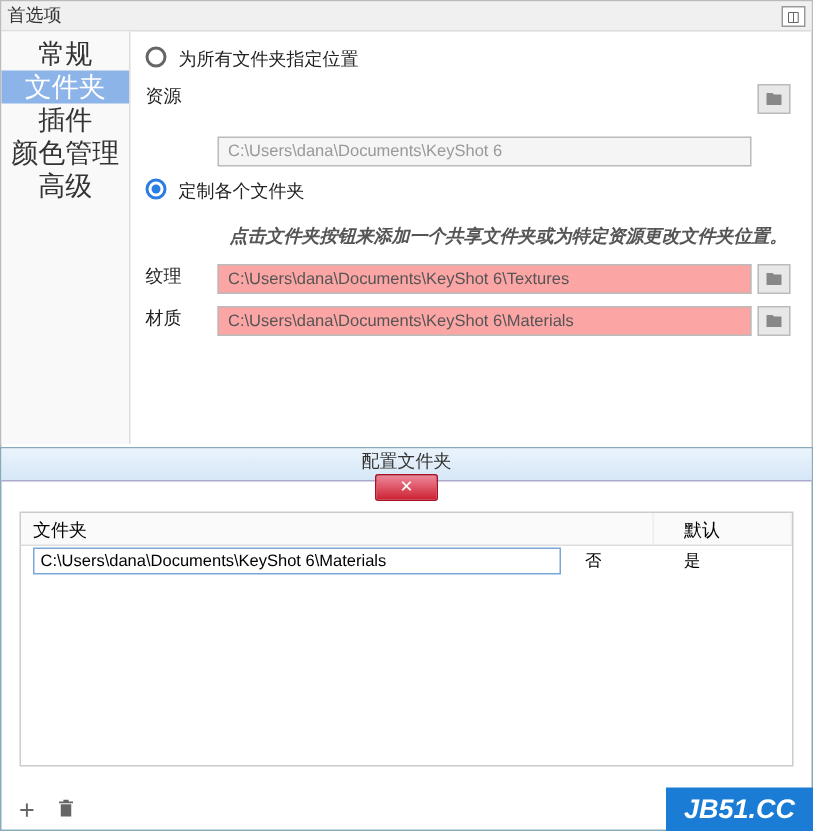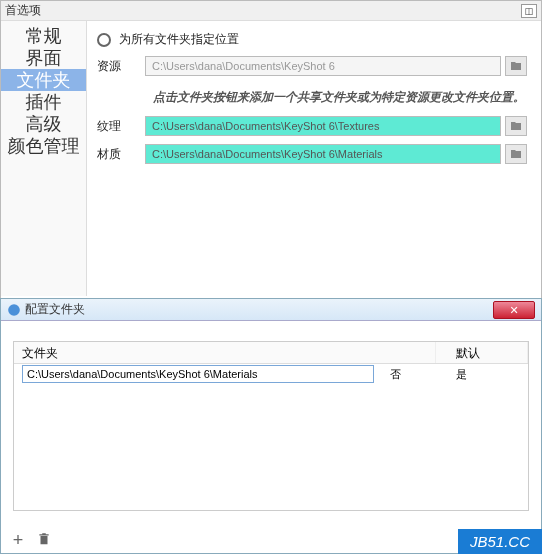--- a/index.html
+++ b/index.html
@@ -9,86 +9,89 @@
 .titlebar { height: 20px; background: #f0f0f0; border-bottom: 1px solid #ddd; display: flex; align-items: center; padding: 0 4px; font-size: 12px; color: #333; }
 .titlebar .spacer { flex: 1; }
 .titlebar .sysbtn { width: 16px; height: 14px; border: 1px solid #999; background: #fff; font-size: 9px; line-height: 12px; text-align: center; cursor: pointer; }
 
 .pref-body { display: flex; height: 275px; }
 .sidebar { width: 86px; background: #f9f9f9; border-right: 1px solid #ddd; padding-top: 4px; }
 .sidebar-item { height: 22px; line-height: 22px; text-align: center; font-size: 18px; color: #333; cursor: pointer; }
 .sidebar-item.selected { background: #8cb4e8; color: #fff; }
 
 .content { flex: 1; padding: 10px 14px 10px 10px; font-size: 12px; color: #222; }
-.row { display: flex; align-items: center; margin-bottom: 8px; }
+.row { display: flex; align-items: flex-start; margin-bottom: 8px; }
 .radio { width: 14px; height: 14px; border: 2px solid #666; border-radius: 50%; margin-right: 8px; flex-shrink: 0; position: relative; cursor: pointer; }
 .radio.checked { border-color: #2a7de1; }
 .radio.checked::after { content: ""; position: absolute; top: 2px; left: 2px; width: 6px; height: 6px; background: #2a7de1; border-radius: 50%; }
 .label-col { width: 48px; flex-shrink: 0; }
-.path-input { flex: 1; height: 20px; border: 1px solid #bbb; padding: 0 6px; font-size: 11px; color: #555; background: #5eead4; }
-.path-input.disabled { background: #f5f5f5; color: #999; }
+.path-input { flex: 1; height: 20px; border: 1px solid #bbb; padding: 0 6px; font-size: 11px; color: #555; background: #fca5a5; }
+.path-input.disabled { background: #f5f5f5; color: #999; margin-top: 35px; }
 .folder-btn { width: 22px; height: 20px; background: #e8e8e8; border: 1px solid #bbb; margin-left: 4px; cursor: pointer; display: flex; align-items: center; justify-content: center; }
 .folder-btn svg { width: 14px; height: 12px; fill: #888; }
 .hint { font-style: italic; color: #555; padding: 4px 0 10px 56px; line-height: 1.5; font-weight: bold; }
 
 .bottom-window { position: absolute; top: 298px; left: 0; width: 542px; height: 256px; border: 1px solid #8ab; background: #fff; }
-.bottom-titlebar { height: 22px; background: linear-gradient(#eaf3fb, #d6e7f7); border-bottom: 1px solid #aac; display: flex; align-items: center; padding: 0 6px; font-size: 12px; color: #333; }
+.bottom-titlebar { height: 22px; background: linear-gradient(#eaf3fb, #d6e7f7); border-bottom: 1px solid #aac; display: flex; align-items: center; padding: 0 6px; font-size: 12px; color: #333; flex-direction: column; }
 .bottom-titlebar .icon { width: 14px; height: 14px; margin-right: 4px; }
 .bottom-titlebar .spacer { flex: 1; }
 .close-btn { width: 42px; height: 18px; background: linear-gradient(#e89, #c23); border: 1px solid #a12; color: #fff; font-size: 11px; text-align: center; line-height: 16px; cursor: pointer; border-radius: 2px; }
 
 .table-area { margin: 20px 12px 0 12px; border: 1px solid #ccc; height: 170px; background: #fff; }
 .thead { display: flex; height: 22px; background: #fafafa; border-bottom: 1px solid #ddd; }
 .th { padding: 0 8px; line-height: 22px; font-size: 12px; border-right: 1px solid #eee; }
 .th1 { flex: 1; }
 .th2 { width: 66px; }
 .th3 { width: 80px; margin-left: 12px; }
 .tr { display: flex; height: 20px; }
 .td { padding: 0 8px; line-height: 20px; font-size: 11px; }
 .td1 { flex: 1; }
 .td1 input { width: 100%; height: 18px; border: 1px solid #7aa7d8; padding: 0 4px; font-size: 11px; }
 .td2 { width: 66px; }
 .td3 { width: 80px; }
 
 .toolbar-bottom { position: absolute; bottom: 4px; left: 8px; display: flex; gap: 8px; }
 .tool-btn { width: 18px; height: 18px; cursor: pointer; color: #666; font-size: 18px; line-height: 18px; text-align: center; }
 
-.watermark { position: absolute; bottom: 0; right: 0; background: #1a7cd4; color: #fff; font-weight: normal; font-style: italic; font-size: 15px; padding: 4px 12px; font-family: Arial, sans-serif; }
+.watermark { position: absolute; bottom: 0; right: 0; background: #1a7cd4; color: #fff; font-weight: bold; font-style: italic; font-size: 18px; padding: 4px 12px; font-family: Arial, sans-serif; }
 </style>
 </head>
 <body>
 
 <div class="top-window">
   <div class="titlebar">
     <span>首选项</span>
     <span class="spacer"></span>
     <span class="sysbtn">◫</span>
   </div>
   <div class="pref-body">
     <div class="sidebar">
       <div class="sidebar-item">常规</div>
-      <div class="sidebar-item">界面</div>
       <div class="sidebar-item selected">文件夹</div>
       <div class="sidebar-item">插件</div>
+      <div class="sidebar-item">颜色管理</div>
       <div class="sidebar-item">高级</div>
-      <div class="sidebar-item">颜色管理</div>
     </div>
     <div class="content">
       <div class="row">
         <span class="radio"></span>
         <span>为所有文件夹指定位置</span>
       </div>
       <div class="row">
         <span class="label-col">资源</span>
         <input class="path-input disabled" readonly="" value="C:\Users\dana\Documents\KeyShot 6" style="">
         <span class="folder-btn">
             <svg viewBox="0 0 24 24">
               <path d="M10 4H2v16h20V6H12l-2-2z"></path>
             </svg>
           </span>
+      </div>
+      <div class="row">
+        <span class="radio checked"></span>
+        <span>定制各个文件夹</span>
       </div>
       <div class="hint">点击文件夹按钮来添加一个共享文件夹或为特定资源更改文件夹位置。</div>
 
       <div class="row">
         <span class="label-col">纹理</span>
         <input class="path-input" value="C:\Users\dana\Documents\KeyShot 6\Textures" style="">
         <span class="folder-btn">
             <svg viewBox="0 0 24 24">
               <path d="M10 4H2v16h20V6H12l-2-2z"></path>
             </svg>

